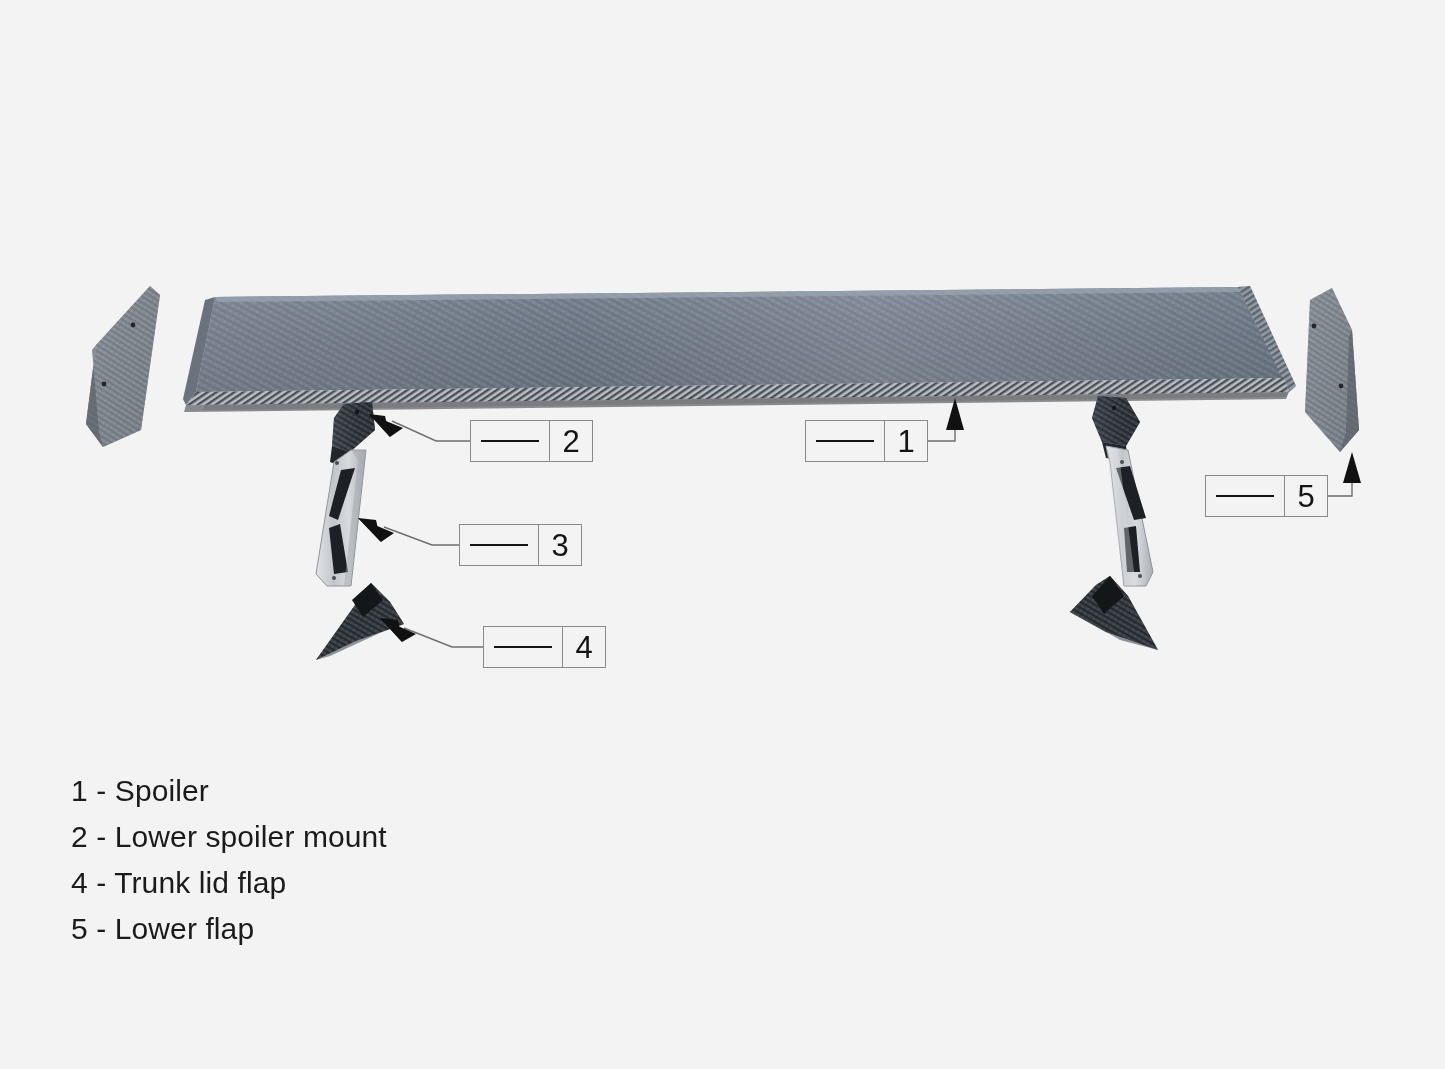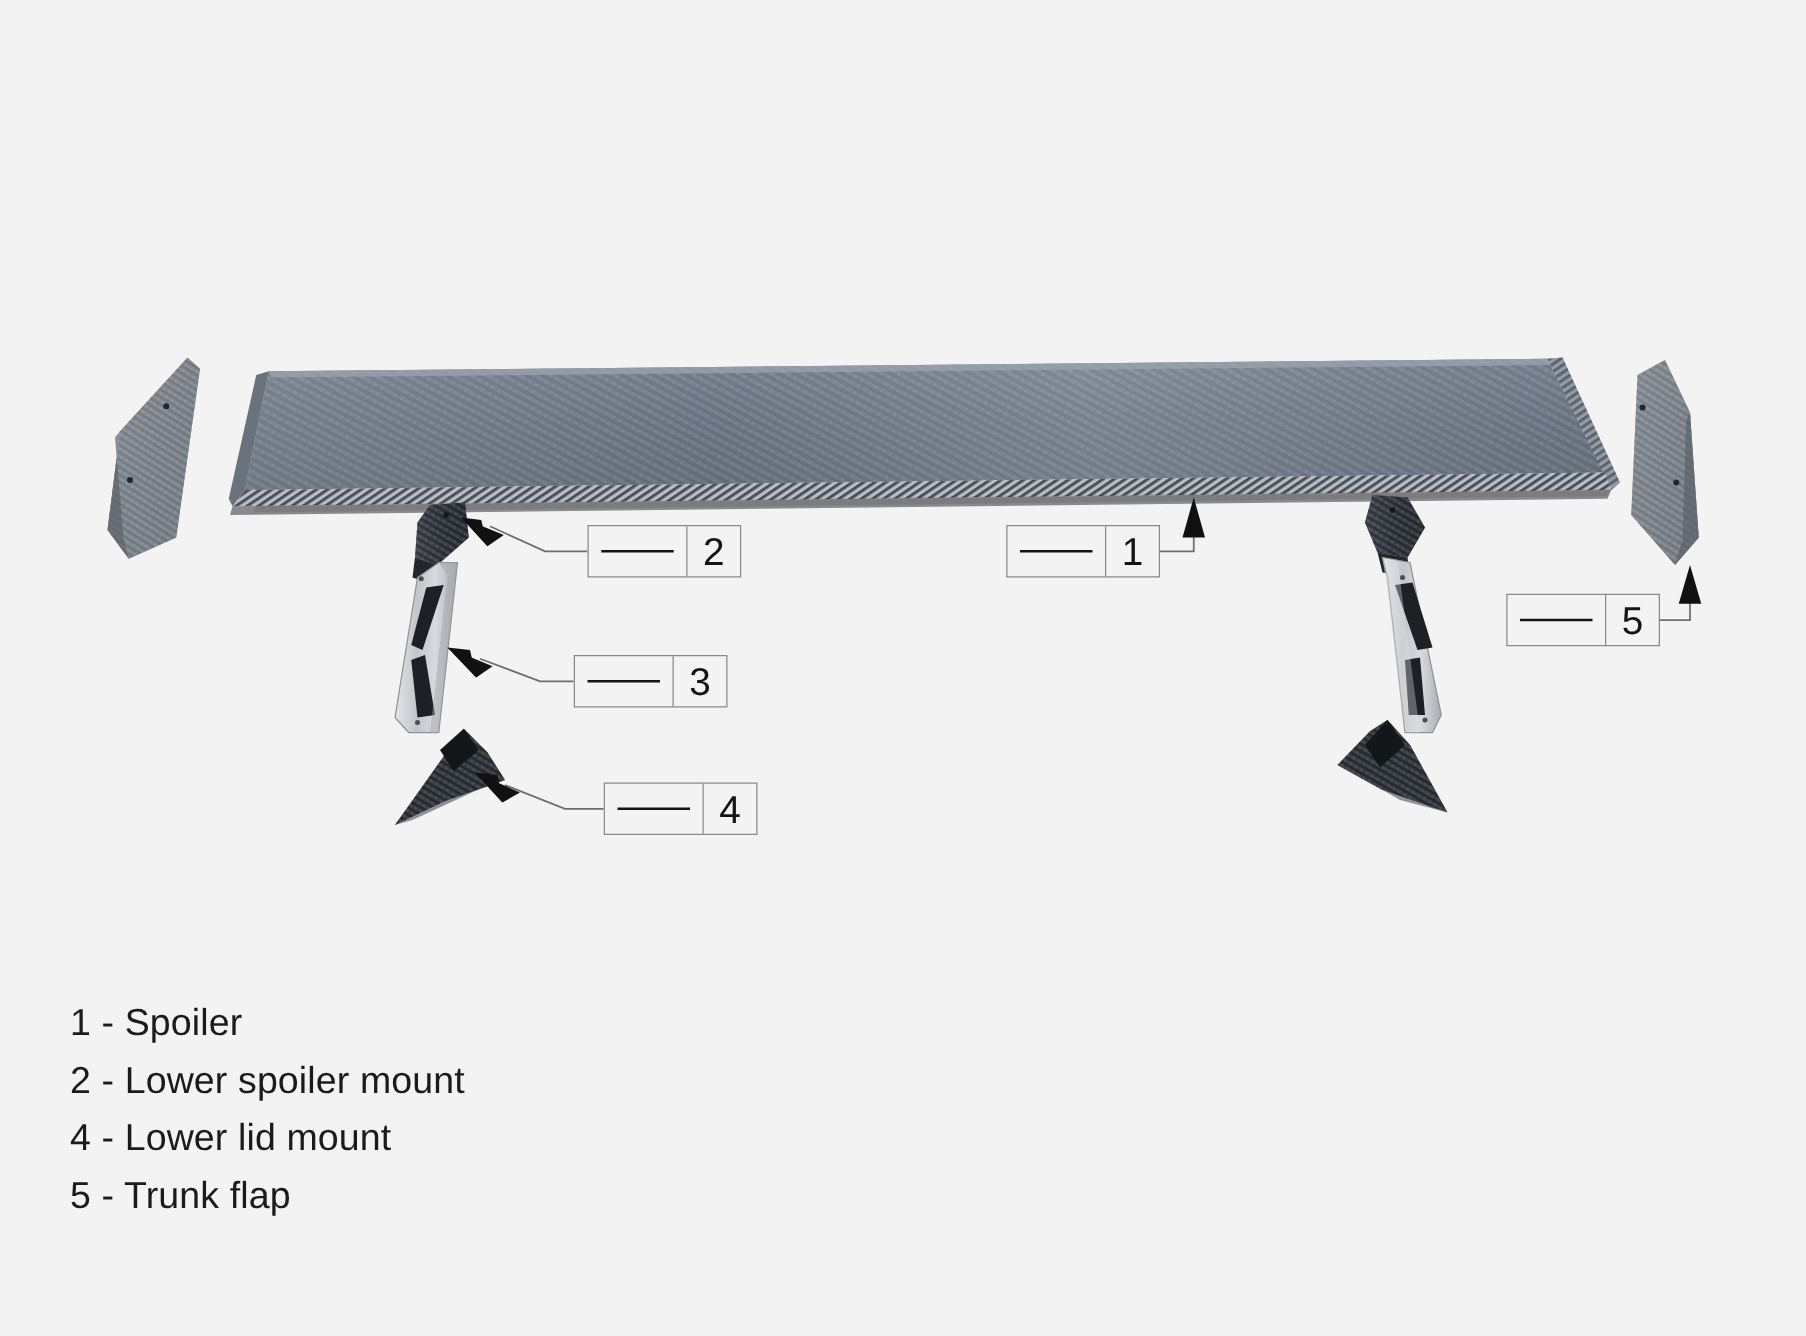--- a/index.html
+++ b/index.html
@@ -9,23 +9,22 @@
     font-family:"Liberation Sans", sans-serif;
     overflow:hidden;
     position:relative;
   }
   #stage{position:absolute;inset:0;}
   svg.art{position:absolute;left:0;top:0;width:1445px;height:1069px;}
 
   
   .legend{
     position:absolute;
-    left:56px; top:768px;
+    left:71px; top:768px;
     width:640px;
-    margin-top:28px;
   }
   .legend-row{
     font-size:30px;
     line-height:46px;
     color:#1b1b1b;
     letter-spacing:0.1px;
     white-space:pre;
   }
   .legend-num{display:inline;}
   .legend-sep{display:inline;}
@@ -259,17 +258,17 @@
   <div class="callout c-w120" style="left:1205px; top:475px;">
     <div class="dash-cell">
       <span class="dash"></span>
     </div>
     <div class="num-cell">5</div>
   </div>
 
   <div class="legend">
     <div class="legend-row"><span class="legend-num">1</span><span class="legend-sep"> - </span><span class="legend-label">Spoiler</span></div>
     <div class="legend-row"><span class="legend-num">2</span><span class="legend-sep"> - </span><span class="legend-label">Lower spoiler mount</span></div>
-    <div class="legend-row"><span class="legend-num">4</span><span class="legend-sep"> - </span><span class="legend-label">Lower lid mount</span></div>
-    <div class="legend-row"><span class="legend-num">5</span><span class="legend-sep"> - </span><span class="legend-label">Trunk flap</span></div>
+    <div class="legend-row"><span class="legend-num">4</span><span class="legend-sep"> - </span><span class="legend-label">Trunk lid flap</span></div>
+    <div class="legend-row"><span class="legend-num">5</span><span class="legend-sep"> - </span><span class="legend-label">Lower flap</span></div>
   </div>
 
 </div>
 
 </body></html>

